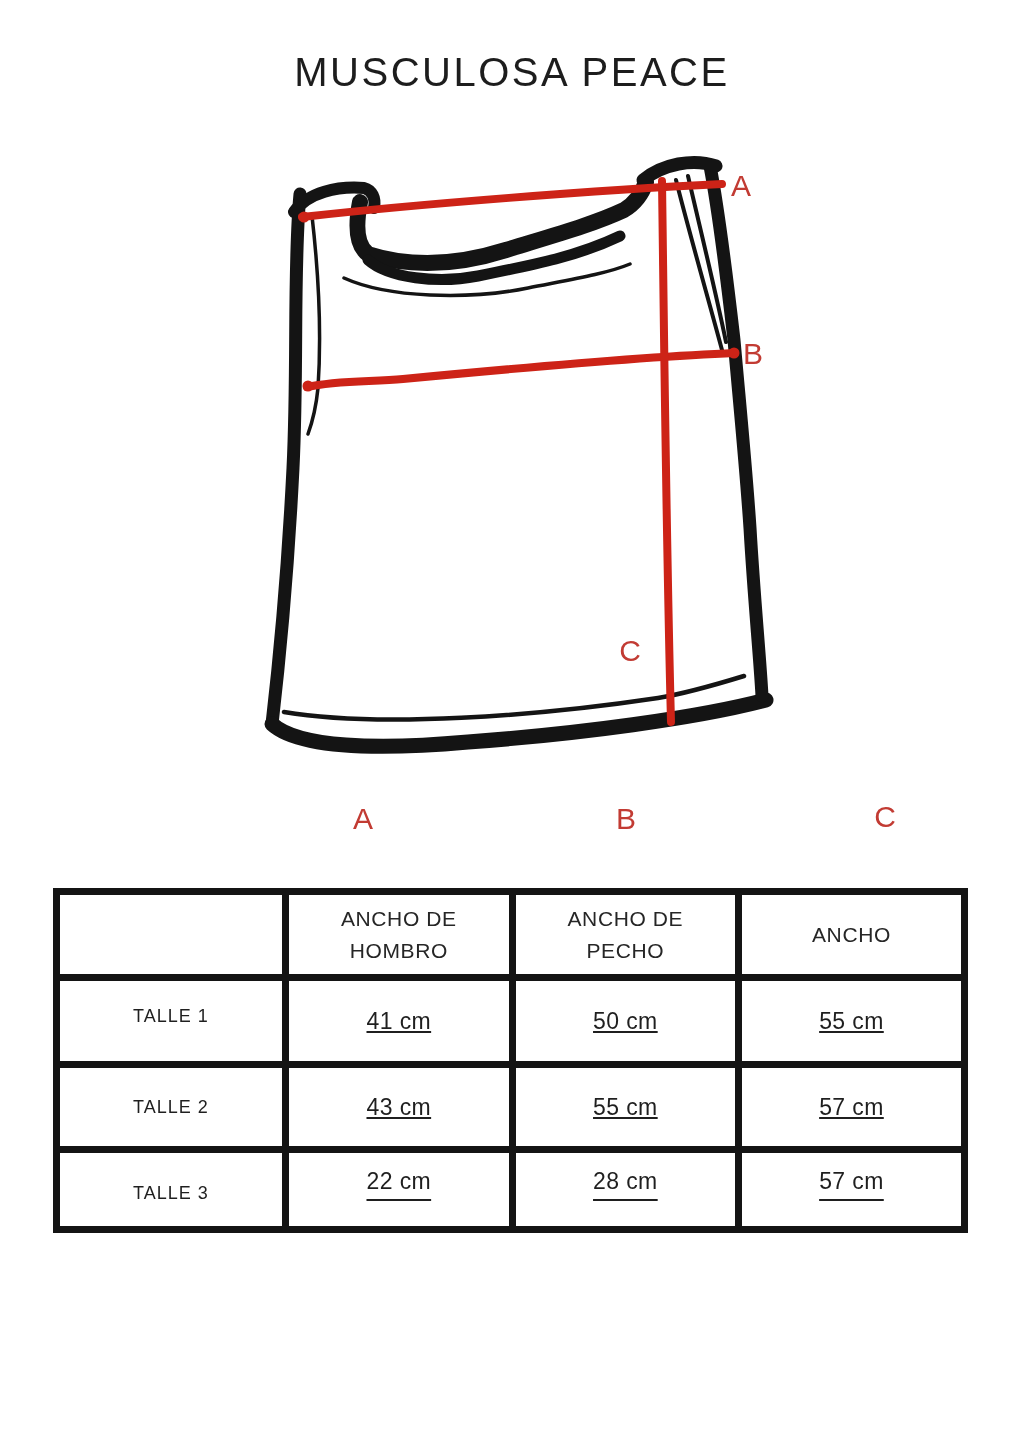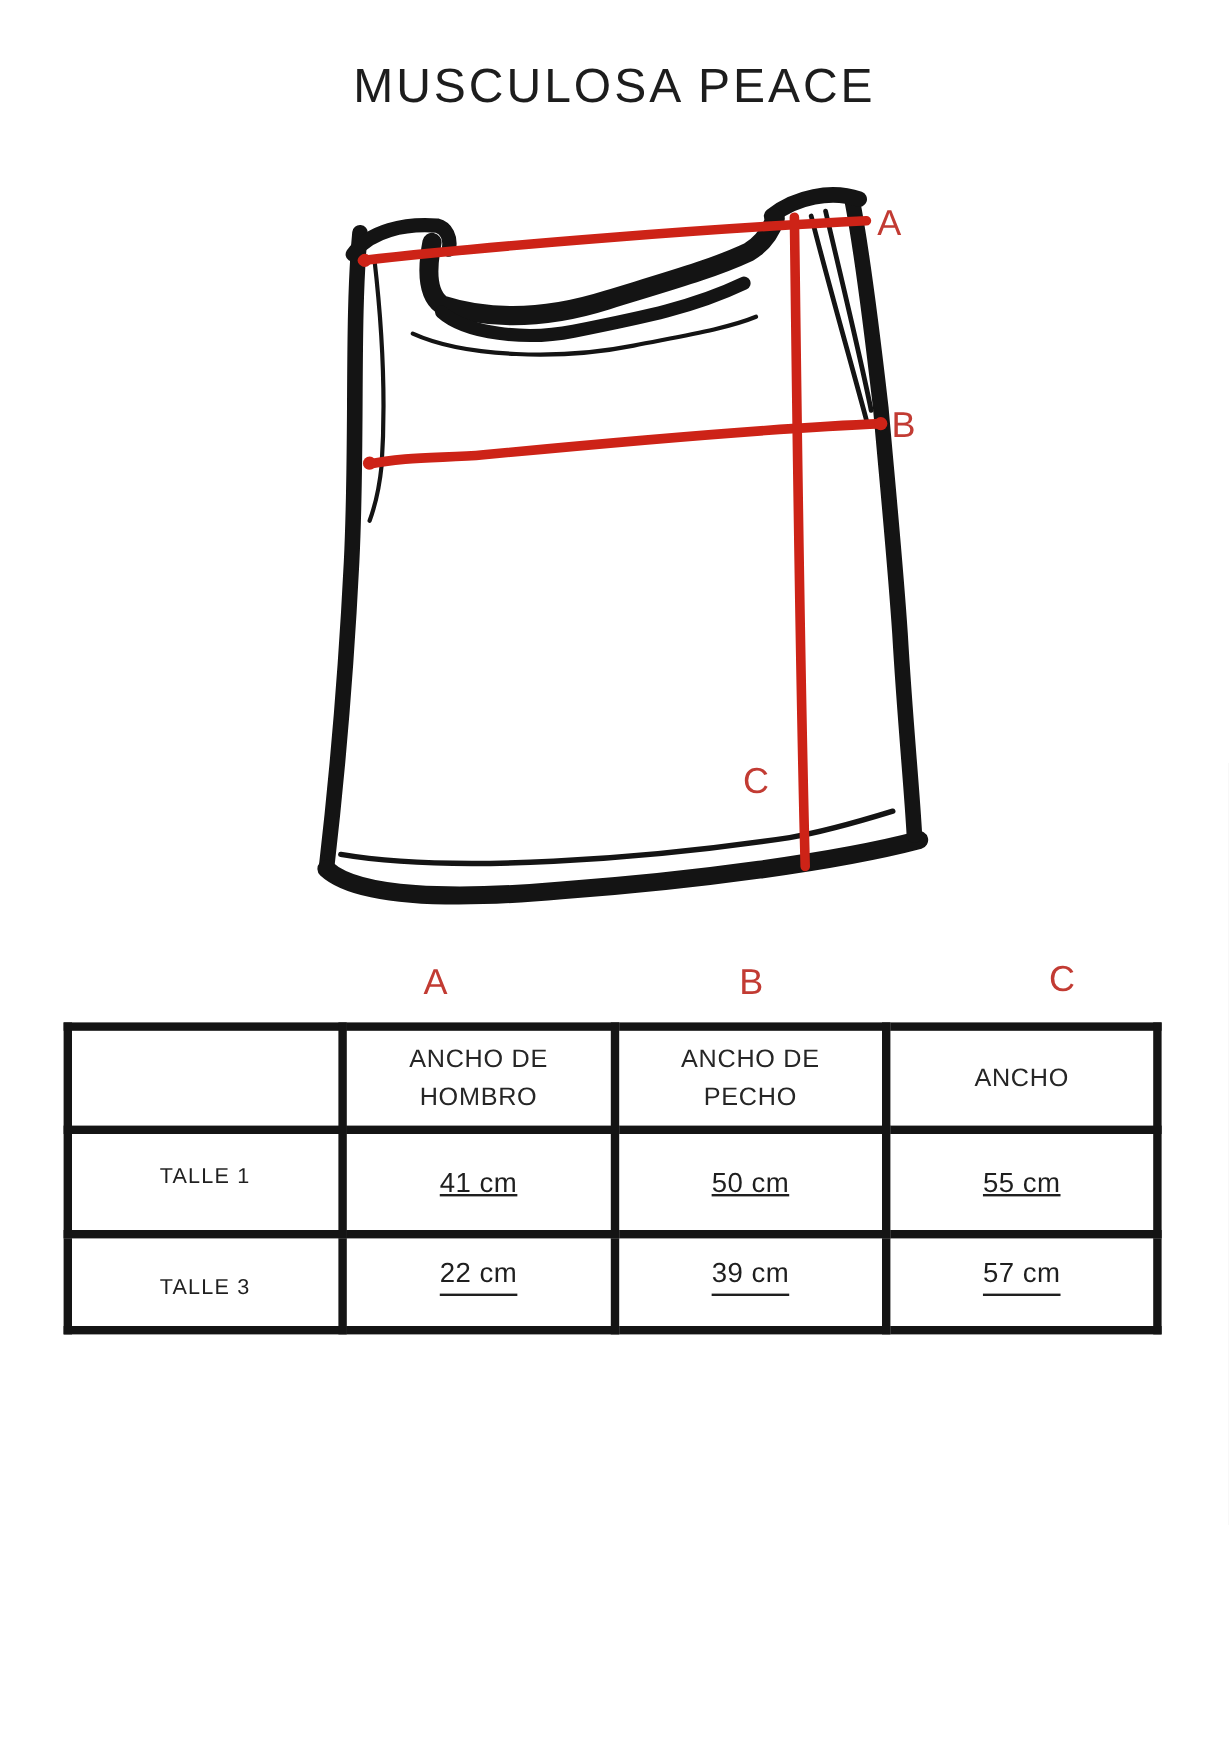--- a/index.html
+++ b/index.html
@@ -34,21 +34,21 @@
     position:absolute;
     transform:translateX(-50%);
     font-size:30px;
     color:#c23b33;
   }
   .letter-a{left:363px;top:802px;}
   .letter-b{left:626px;top:802px;}
   .letter-c{left:885px;top:800px;}
   table.size-table{
     position:absolute;
-    left:53px;top:852px;
+    left:53px;top:888px;
     width:915px;
     border-collapse:collapse;
     table-layout:fixed;
     color:#1f1f1f;
     border-radius:10px;
   }
   table.size-table td, table.size-table th{
     border:7px solid #141414;
     text-align:center;
     vertical-align:middle;
@@ -154,29 +154,43 @@
         <td class="value-cell">
           <span>41 cm</span>
         </td>
         <td class="value-cell">
           <span>50 cm</span>
         </td>
         <td class="value-cell">
           <span>55 cm</span>
         </td>
       </tr>
+      <tr class="row-2">
+        <td class="size-label">
+          <span>TALLE 2</span>
+        </td>
+        <td class="value-cell">
+          <span>43 cm</span>
+        </td>
+        <td class="value-cell">
+          <span>55 cm</span>
+        </td>
+        <td class="value-cell">
+          <span>57 cm</span>
+        </td>
+      </tr>
       <tr class="row-3">
         <td class="size-label">
           <span class="nudge-down-sm">TALLE 3</span>
         </td>
         <td class="value-cell">
           <span class="nudge-up">22 cm</span>
         </td>
         <td class="value-cell">
-          <span class="nudge-up">39 cm</span>
+          <span class="nudge-up">28 cm</span>
         </td>
         <td class="value-cell">
           <span class="nudge-up">57 cm</span>
         </td>
       </tr>
     </tbody>
   </table>
 
 </div>
 

